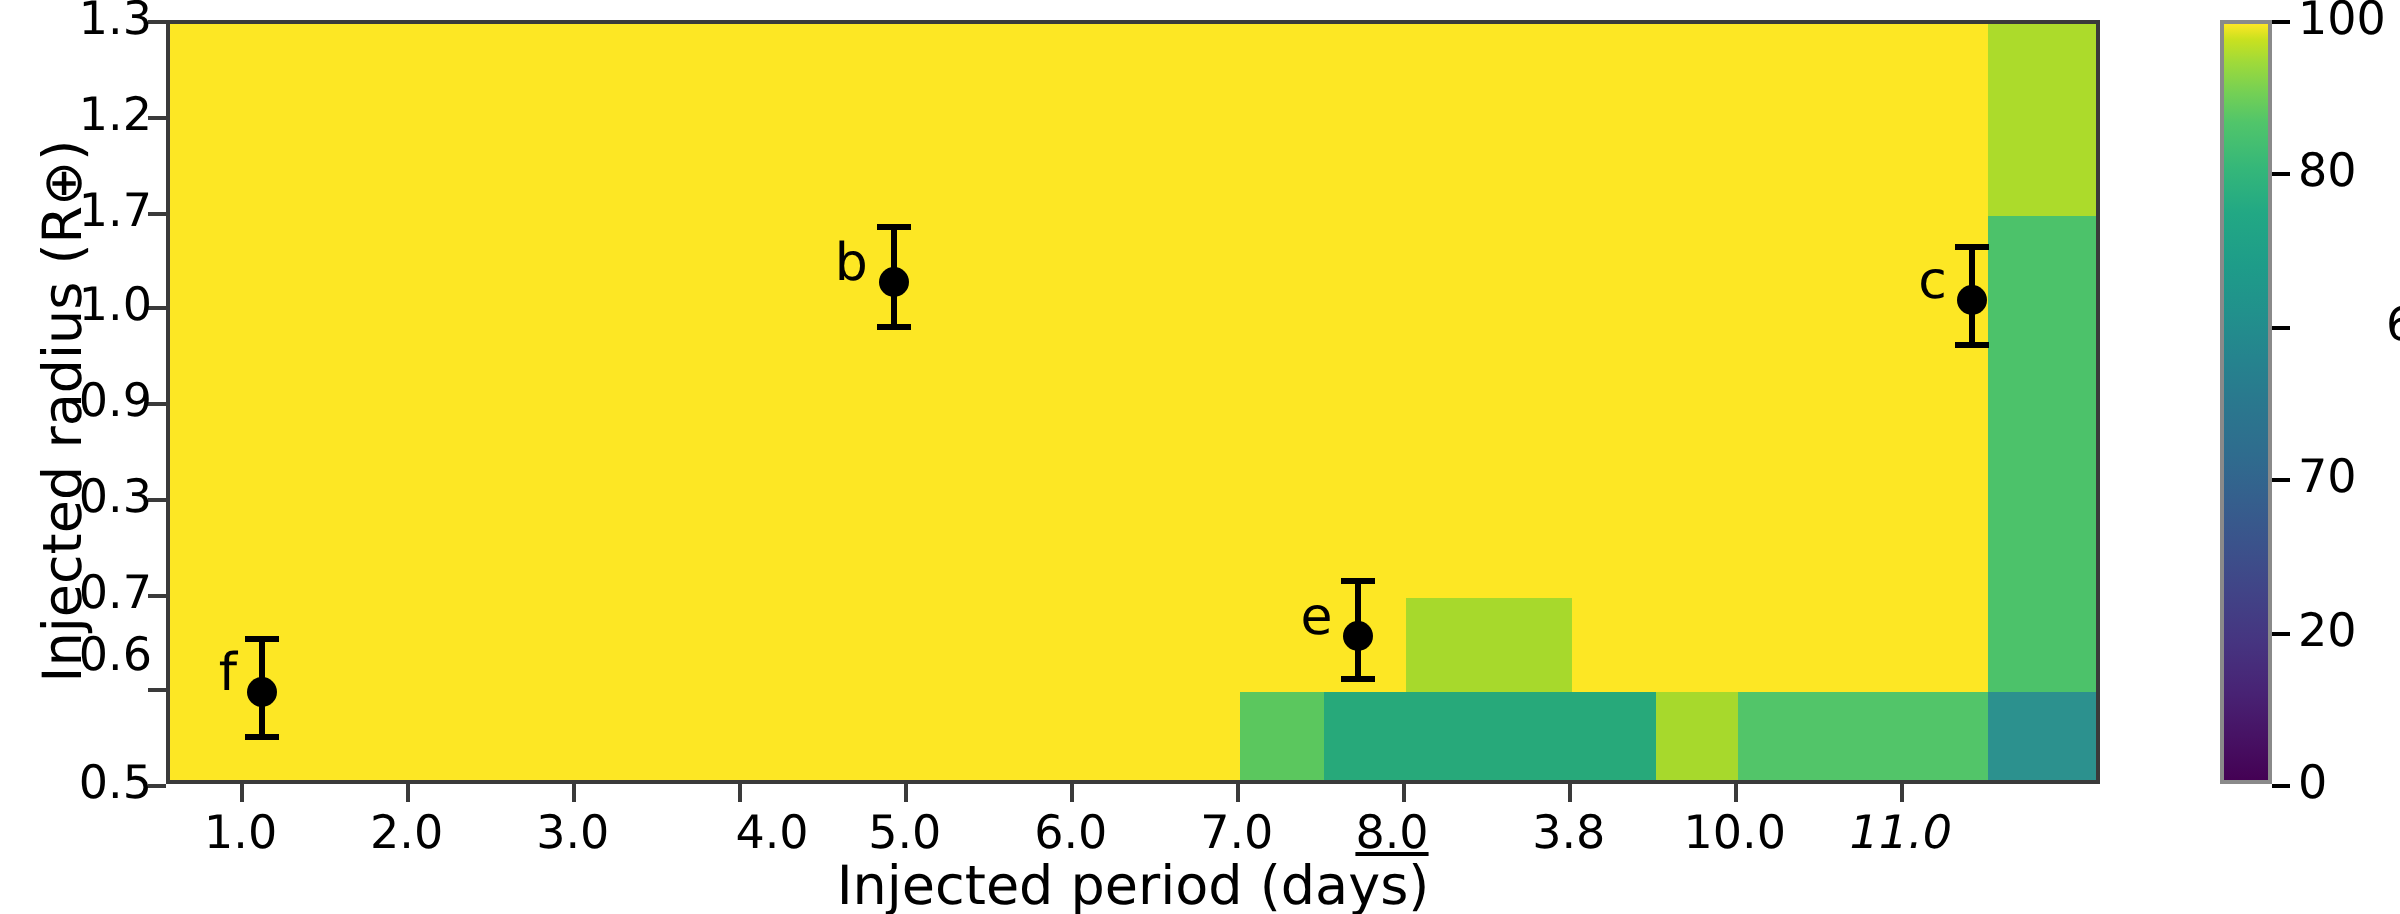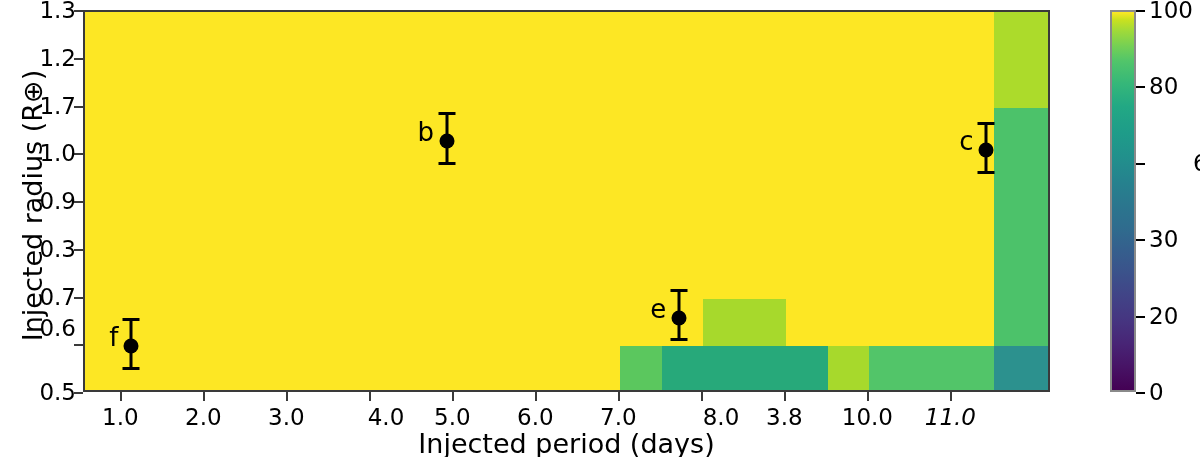--- a/index.html
+++ b/index.html
@@ -236,41 +236,41 @@
       <div class="xtlab-wrap" style="left: 286.361px;">3.0</div>
       <div class="xtick" style="left: 369.365px;"></div>
       <div class="xtlab-wrap" style="left: 386px;">4.0</div>
       <div class="xtick" style="left: 452.369px;"></div>
       <div class="xtlab-wrap" style="left: 452.369px;">5.0</div>
       <div class="xtick" style="left: 535.373px;"></div>
       <div class="xtlab-wrap" style="left: 535.373px;">6.0</div>
       <div class="xtick" style="left: 618.378px;"></div>
       <div class="xtlab-wrap" style="left: 618.378px;">7.0</div>
       <div class="xtick" style="left: 701.382px;"></div>
-      <div class="xtlab-wrap" style="left: 721px;">8.0</div>
+      <div class="xtlab-wrap" style="left: 696px; text-decoration: underline;">8.0</div>
       <div class="xtick" style="left: 784.386px;"></div>
       <div class="xtlab-wrap" style="left: 784.386px;">3.8</div>
       <div class="xtick" style="left: 867.391px;"></div>
       <div class="xtlab-wrap" style="left: 867.391px;">10.0</div>
       <div class="xtick" style="left: 950.395px;"></div>
       <div class="xtlab-wrap" style="left: 950.395px; font-style: italic;">11.0</div>
     </div>
 
   <div class="xlabel">
     <span>Injected period (days)</span>
   </div>
 
   <div class="cbar"></div>
   <div id="cbticks">
       <div class="cbtick" style="top: 392px;"></div>
       <div class="cbtlab" style="top: 392px;">0</div>
       <div class="cbtick" style="top: 315.6px;"></div>
       <div class="cbtlab" style="top: 315.6px;">20</div>
       <div class="cbtick" style="top: 239.2px;"></div>
-      <div class="cbtlab" style="top: 239.2px;">30</div>
+      <div class="cbtlab" style="top: 239.2px;">70</div>
       <div class="cbtick" style="top: 162.8px;"></div>
       <div class="cbtlab" style="top: 162.8px; margin-left: 44px;">60</div>
       <div class="cbtick" style="top: 86.4px;"></div>
       <div class="cbtlab" style="top: 86.4px;">80</div>
       <div class="cbtick" style="top: 10px;"></div>
       <div class="cbtlab" style="top: 10px;">100</div>
     </div>
 
 </div>
 

